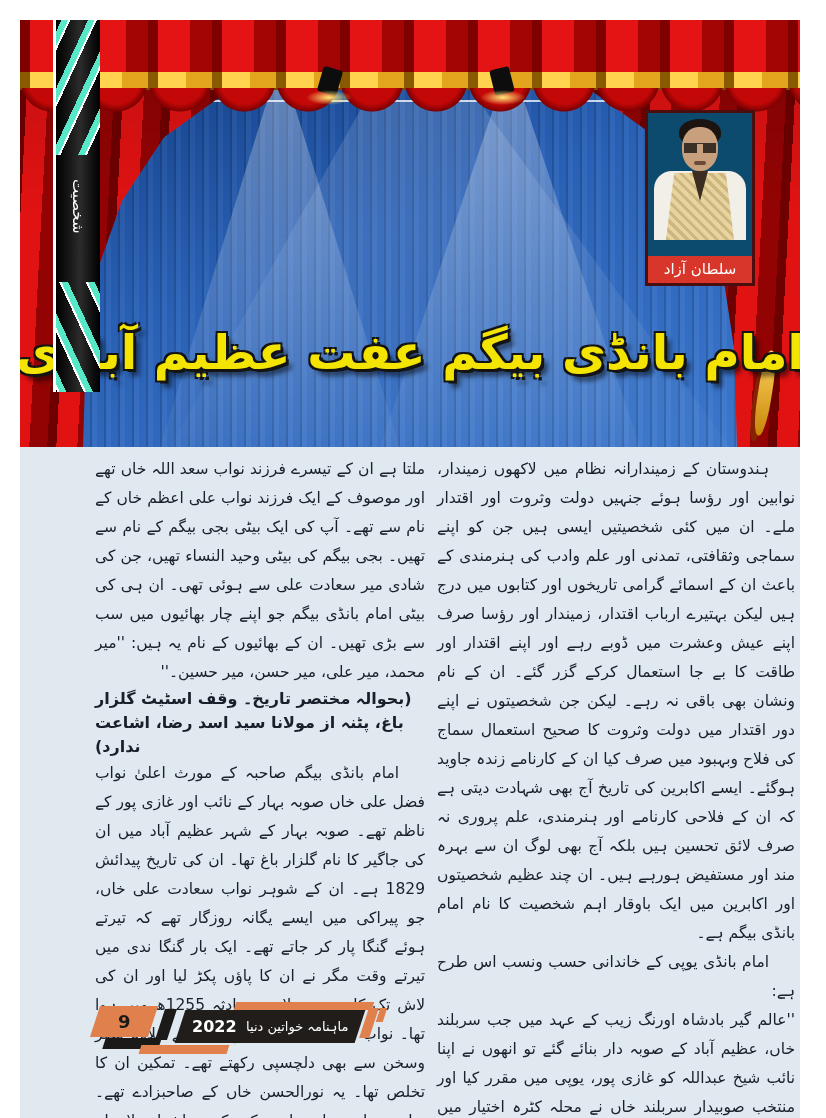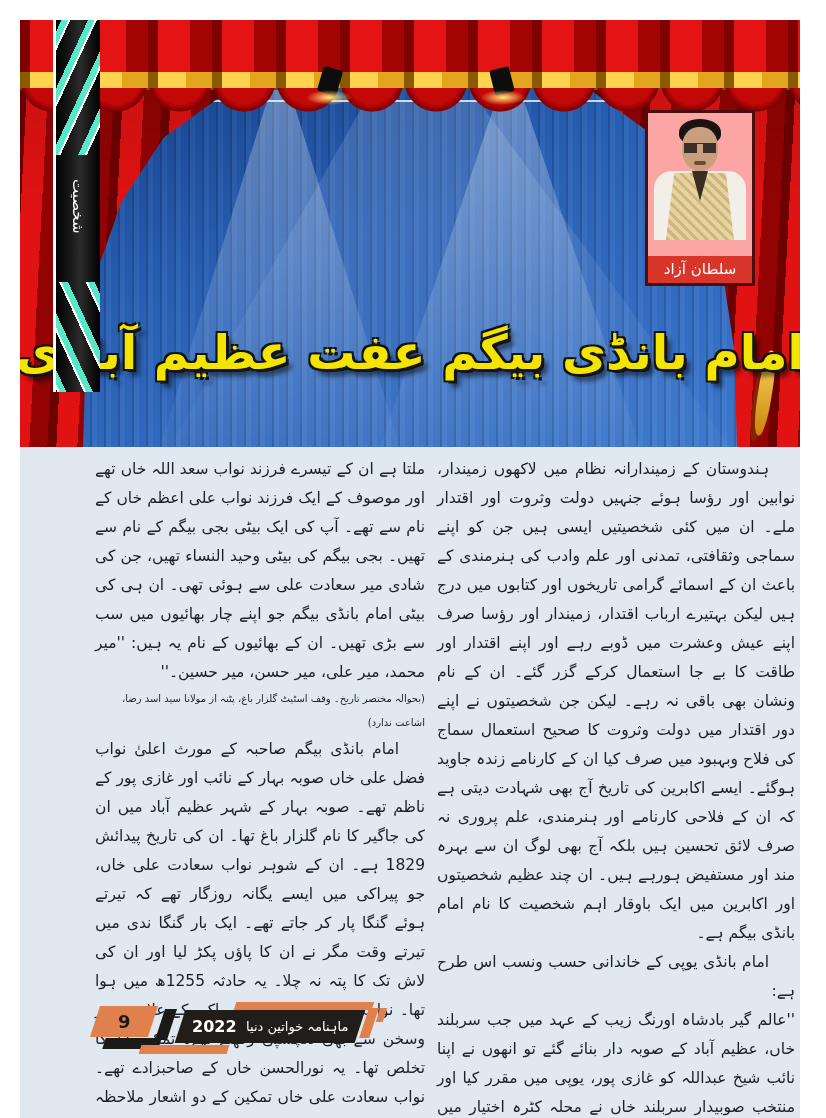--- a/index.html
+++ b/index.html
@@ -62,21 +62,21 @@
   .side-banner .streak{position:absolute;left:0;right:0;
     background:repeating-linear-gradient(115deg,rgba(0,0,0,0) 0 5px,#57e8c8 5px 11px,#ffffff 11px 13px,rgba(0,0,0,0) 13px 24px);}
   .side-banner .streak.top{top:0;height:135px;}
   .side-banner .streak.bottom{bottom:0;height:110px;transform:scaleX(-1);}
   .side-banner .label{position:absolute;left:0;right:0;top:0;bottom:0;
     display:flex;align-items:center;justify-content:center;
     writing-mode:vertical-rl;color:#ffffff;font-size:15px;letter-spacing:2px;}
 
   
   .photo-box{position:absolute;left:645px;top:110px;width:110px;height:176px;
-    border:3px solid #4a0e0e;box-sizing:border-box;background:#fca5a5;z-index:7;}
+    border:3px solid #4a0e0e;box-sizing:border-box;background:#0c4a6e;z-index:7;}
   .portrait{position:absolute;left:0;right:0;top:0;height:127px;overflow:hidden;}
   .hair{position:absolute;left:31px;top:6px;width:42px;height:26px;background:#1b1410;border-radius:50% 50% 40% 40%;}
   .face{position:absolute;left:34px;top:14px;width:36px;height:44px;background:#c9a07e;border-radius:45% 45% 48% 48%;}
   .glasses{position:absolute;left:36px;top:30px;width:32px;height:9px;
     background:linear-gradient(90deg,#3a3026 0 13px,rgba(0,0,0,0) 13px 19px,#3a3026 19px 32px);
     border-top:1px solid #3a3026;}
   .mouth{position:absolute;left:46px;top:48px;width:12px;height:4px;background:#6e4a38;border-radius:2px;}
   .shoulders{position:absolute;left:6px;top:58px;width:92px;height:70px;background:#f2efe8;border-radius:18px 18px 0 0;}
   .vest{position:absolute;left:18px;top:60px;width:68px;height:67px;background:#e6d3a0;
     clip-path:polygon(12% 0,88% 0,100% 100%,0 100%);
@@ -86,21 +86,21 @@
   .photo-caption{position:absolute;left:0;right:0;bottom:0;height:27px;background:#d8352b;
     color:#ffffff;font-size:15px;line-height:27px;text-align:center;direction:rtl;}
 
   
   .content{position:absolute;left:20px;top:447px;width:780px;height:671px;background:#dfe9ef;}
   .col{position:absolute;direction:rtl;text-align:justify;color:#19202c;font-size:15.5px;line-height:29px;}
   .col-right{left:417px;top:8px;width:358px;}
   .col-left{left:75px;top:8px;width:330px;}
   .col p{margin:0;}
   .col p.indent{text-indent:26px;}
-  .citation{font-size:10px;line-height:24px;text-align:right;margin:2px 0;}
+  .citation{font-size:16px;line-height:24px;text-align:left;margin:2px 0;font-weight:bold;}
 
   
   .footer{position:absolute;left:0;top:1000px;width:826px;height:60px;}
   .skew{transform:skewX(-18deg);}
   .unskew{transform:skewX(18deg);}
   .f-orange-tab{position:absolute;left:95px;top:6px;width:58px;height:31px;background:#e0814d;
     display:flex;align-items:center;justify-content:center;}
   .f-orange-tab span{color:#1c1a18;font-weight:bold;font-size:18px;}
   .f-tab-shadow{position:absolute;left:104px;top:38px;width:56px;height:11px;background:#1c1a18;}
   .f-top-strip{position:absolute;left:235px;top:2px;width:138px;height:8px;background:#e0814d;}

